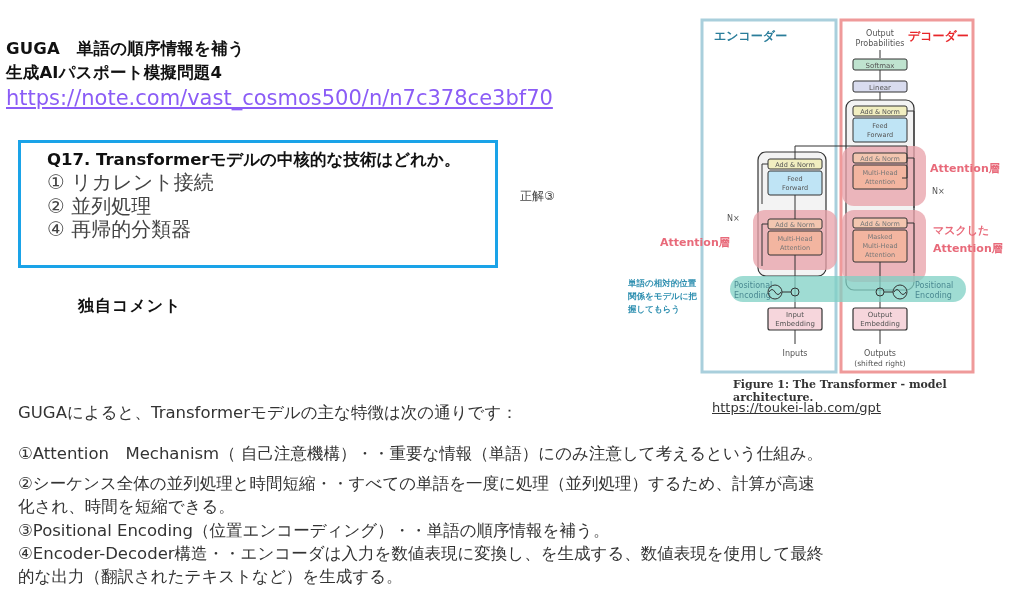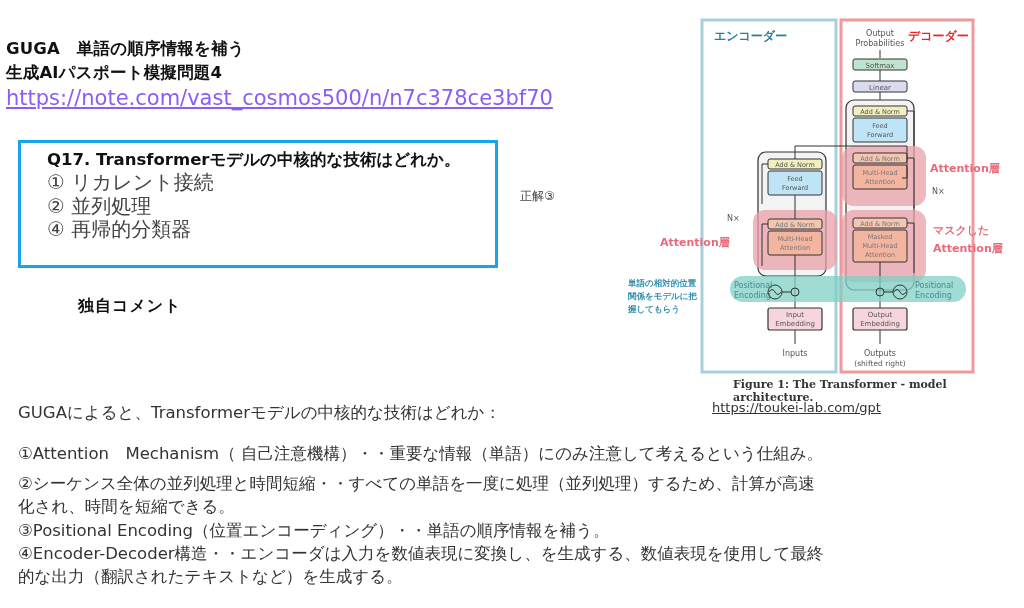--- a/index.html
+++ b/index.html
@@ -134,19 +134,19 @@
   <line x1="185" y1="326" x2="185" y2="312" stroke="#333" stroke-width="1"></line>
   <line x1="270" y1="326" x2="270" y2="312" stroke="#333" stroke-width="1"></line>
   <text x="185" y="338" font-size="8" fill="#555" text-anchor="middle">Inputs</text>
   <text x="270" y="338" font-size="8" fill="#555" text-anchor="middle">Outputs</text>
   <text x="270" y="348" font-size="7.5" fill="#555" text-anchor="middle">(shifted right)</text>
 </svg>
 
 <div class="abs fig-caption">Figure 1: The Transformer - model architecture.</div>
 <div class="abs credit">https://toukei-lab.com/gpt</div>
 
-<div class="abs body-text" style="top:401px;">GUGAによると、Transformerモデルの中核的な技術はどれか：</div>
+<div class="abs body-text" style="top:401px;">GUGAによると、Transformerモデルの主な特徴は次の通りです：</div>
 <div class="abs body-text" style="top:442px;">①Attention　Mechanism（ 自己注意機構）・・重要な情報（単語）にのみ注意して考えるという仕組み。</div>
 <div class="abs body-text" style="top:472px;">②シーケンス全体の並列処理と時間短縮・・すべての単語を一度に処理（並列処理）するため、計算が高速</div>
 <div class="abs body-text" style="top:495px;">化され、時間を短縮できる。</div>
 <div class="abs body-text" style="top:519px;">③Positional Encoding（位置エンコーディング）・・単語の順序情報を補う。</div>
 <div class="abs body-text" style="top:542px;">④Encoder-Decoder構造・・エンコーダは入力を数値表現に変換し、を生成する、数値表現を使用して最終</div>
 <div class="abs body-text" style="top:565px;">的な出力（翻訳されたテキストなど）を生成する。</div>
 
 </body></html>

